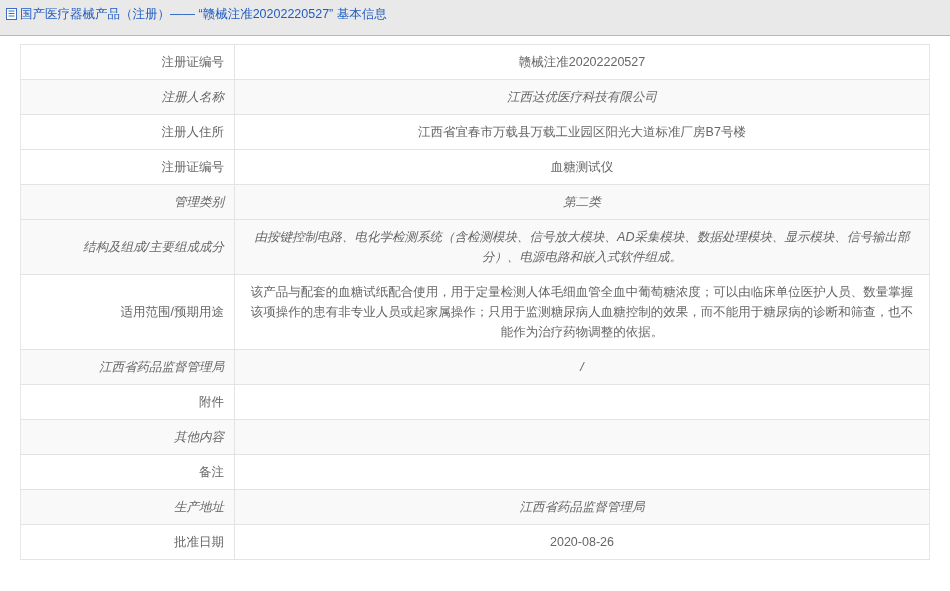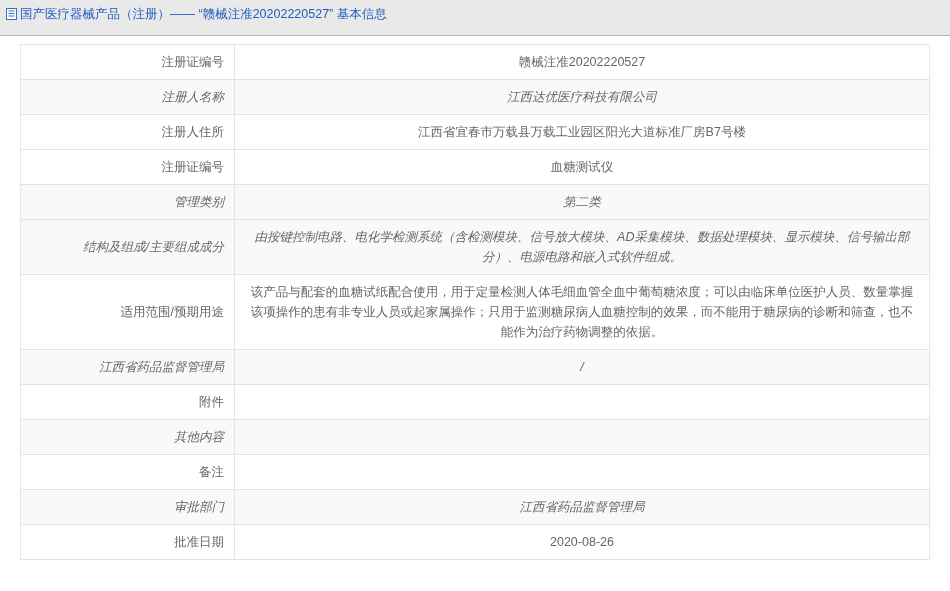--- a/index.html
+++ b/index.html
@@ -148,21 +148,21 @@
       </tr>
       <tr class="alt">
         <td class="label-cell">其他内容</td>
         <td class="value-cell empty"></td>
       </tr>
       <tr>
         <td class="label-cell">备注</td>
         <td class="value-cell empty"></td>
       </tr>
       <tr class="alt">
-        <td class="label-cell">审批部门</td>
+        <td class="label-cell">生产地址</td>
         <td class="value-cell">江西省药品监督管理局</td>
       </tr>
       <tr>
         <td class="label-cell">批准日期</td>
         <td class="value-cell">2020-08-26</td>
       </tr>
 
     </tbody>
   </table>
 </div>

